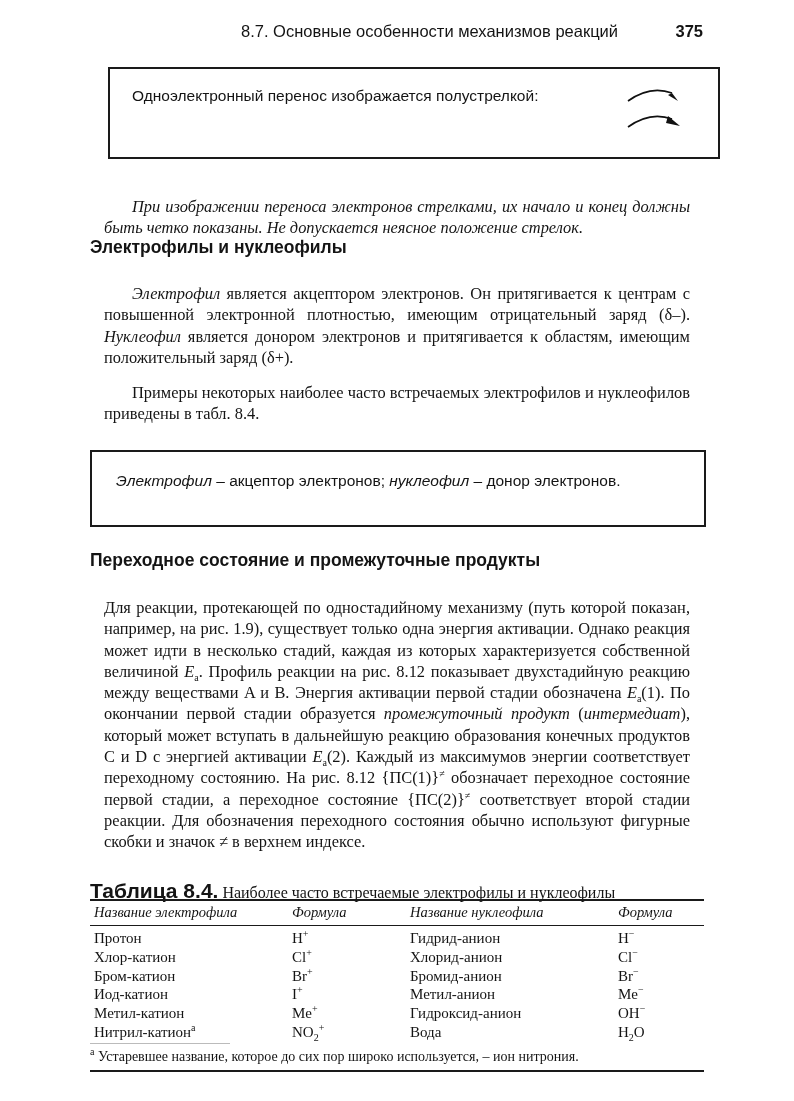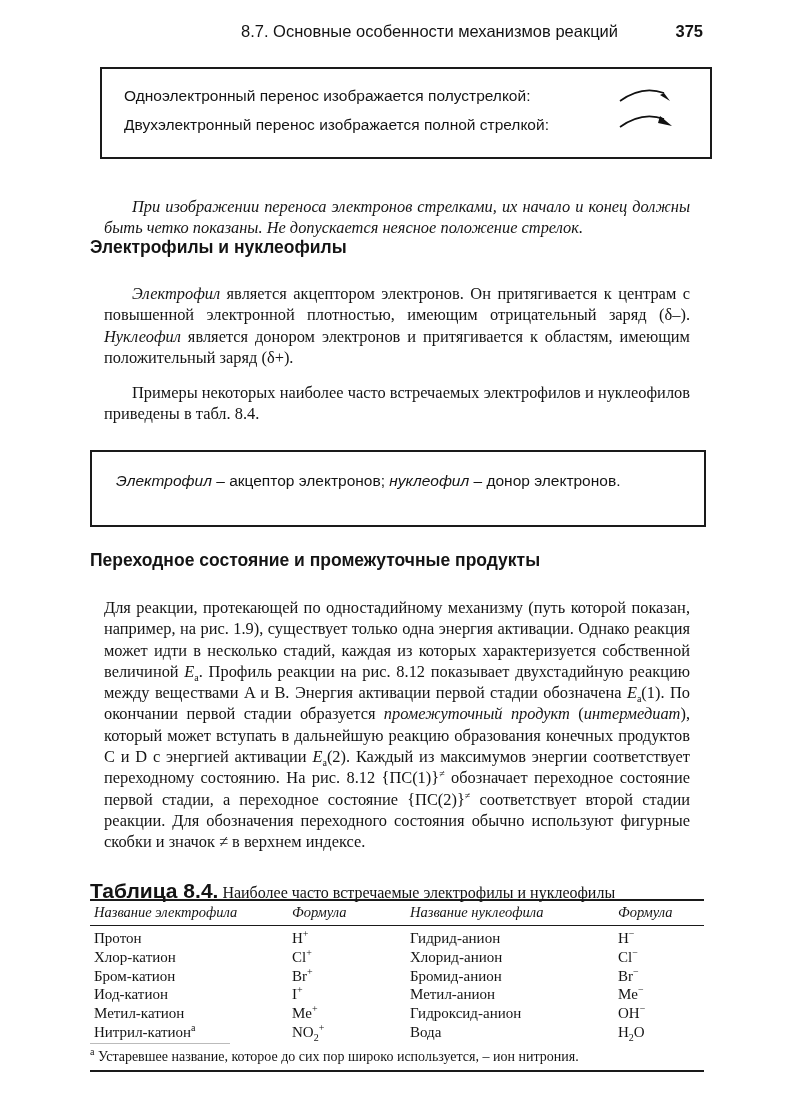--- a/index.html
+++ b/index.html
@@ -5,21 +5,21 @@
   html, body { margin:0; padding:0; background:#ffffff; }
   body { width:794px; height:1101px; position:relative; overflow:hidden; color:#141414; }
   .sans { font-family: "Liberation Sans", "DejaVu Sans", sans-serif; }
   .serif { font-family: "Liberation Serif", "DejaVu Serif", serif; }
 
   .running-head { position:absolute; top:22px; left:193px; width:510px; height:24px; font-size:16.5px; }
   .running-head .title { position:absolute; left:0; top:0;margin-left:48px; }
   .running-head .pnum { position:absolute; right:0; top:0; font-weight:bold; }
 
   .box { position:absolute; border:2px solid #1a1a1a; box-sizing:border-box; }
-  .box1 { left:100px; top:67px; width:612px; height:92px; }
+  .box1 { left:108px; top:67px; width:612px; height:92px; }
   .box1 .row { position:absolute; left:22px; font-size:15.5px; }
   .box1 .r1 { top:18px; }
   .box1 .r2 { top:47px; }
   .arrow { position:absolute; width:56px; height:22px; }
   .arrow.a1 { left:514px; top:14px; }
   .arrow.a2 { left:514px; top:40px; }
 
   .para { position:absolute; left:90px; width:614px; font-size:16.4px; line-height:21.3px; text-align:justify; }
   .para .indent { text-indent:28px; }
   .para p { margin:14px; }
@@ -50,21 +50,20 @@
   <span class="title">8.7. Основные особенности механизмов реакций</span>
   <span class="pnum">375</span>
 </div>
 
 <div class="box box1 sans">
   <div class="row r1">Одноэлектронный перенос изображается полустрелкой:</div>
   <svg class="arrow a1" viewBox="0 0 56 22">
     <path d="M4 18 Q 26 2 48 10" fill="none" stroke="#111" stroke-width="1.6"></path>
     <path d="M48 10 L 54 18 L 44 12 Z" fill="#111"></path>
   </svg>
-  <div class="row r2">Двухэлектронный перенос изображается полной стрелкой:</div>
   <svg class="arrow a2" viewBox="0 0 56 22">
     <path d="M4 18 Q 26 2 48 10" fill="none" stroke="#111" stroke-width="1.6"></path>
     <path d="M44 7 L 56 17 L 42 14 Z" fill="#111"></path>
   </svg>
 </div>
 
 <div class="para serif ital" style="top:182px;">
   <p class="indent">При изображении переноса электронов стрелками, их начало и конец должны быть четко показаны. Не допускается неясное положение стрелок.</p>
 </div>
 

